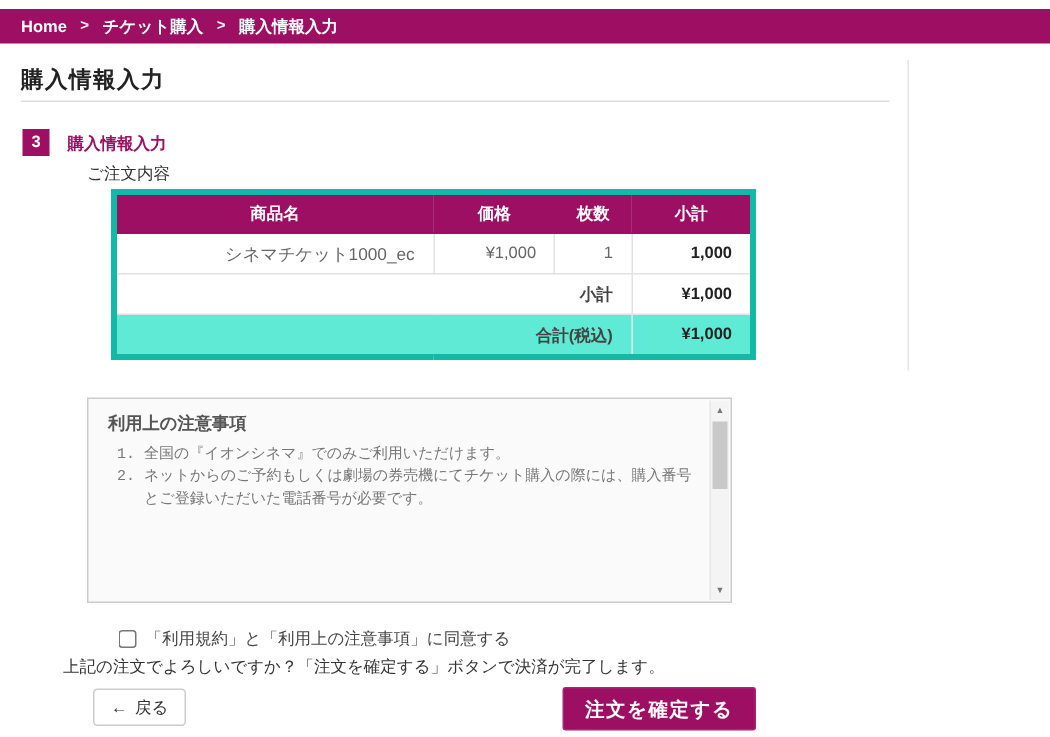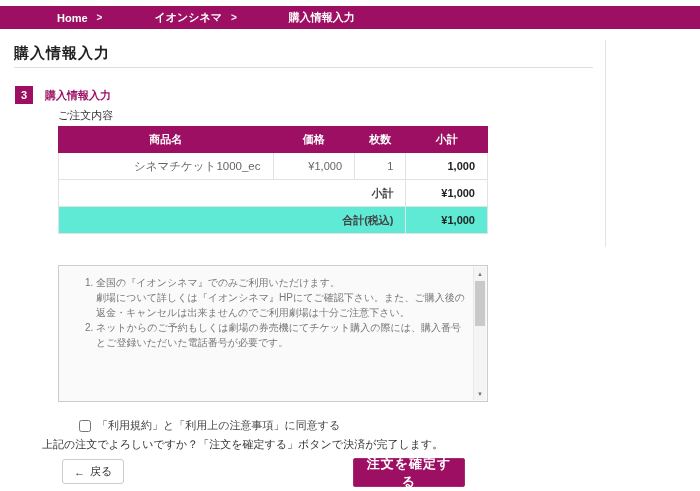--- a/index.html
+++ b/index.html
@@ -9,56 +9,56 @@
   }
   .abs{position:absolute;}
 
   
   .crumb-bar{
     left:0;top:6px;width:700px;height:23px;background:#9d0f62;color:#fff;
     display:flex;align-items:center;gap:9px;padding-left:14px;box-sizing:border-box;
     font-size:11px;font-weight:bold;
   }
   .crumb-sep{font-size:10px;opacity:.95;}
-  .crumb-item{cursor:default;margin-left:43px;}
+  .crumb-item{cursor:default;}
 
   
   .page-title{left:14px;top:44px;font-size:15px;font-weight:bold;color:#222;letter-spacing:1px;}
   .title-rule{left:14px;top:67px;width:579px;height:1px;background:#dddddd;}
   .v-divider{left:605px;top:40px;width:1px;height:207px;background:#e3e3e3;}
 
   
   .step-row{left:15px;top:86px;display:flex;align-items:center;}
   .step-num{width:18px;height:18px;background:#9d0f62;color:#fff;font-size:11px;font-weight:bold;
     display:flex;align-items:center;justify-content:center;}
   .step-label{margin-left:12px;color:#9d0f62;font-size:11px;font-weight:bold;}
   .order-label{left:58px;top:108px;font-size:11px;color:#333;}
 
   
-  .order-table{left:58px;top:126px;width:430px;border-collapse:collapse;font-size:11px;
-    border:1px solid #14b8a6;table-layout:fixed;}
+  .order-table{left:74px;top:126px;width:430px;border-collapse:collapse;font-size:11px;
+    border:4px solid #14b8a6;table-layout:fixed;}
   .order-table th{
     background:#9d0f62;color:#fff;font-weight:bold;height:25px;text-align:center;
     border:1px solid #9d0f62;padding:0;
   }
   .order-table td{border:1px solid #e2e2e2;height:26px;padding:0 12px;color:#666;background:#fff;}
   .col-name{width:50%;} .col-price{width:19%;} .col-qty{width:12%;} .col-sub{width:19%;}
   td.cell-name{text-align:right;padding-left:10px;font-size:11.5px;}
   td.cell-right{text-align:right;}
   td.cell-strong{text-align:right;font-weight:bold;color:#222;margin-top:16px;}
   td.cell-sumlabel{text-align:right;font-weight:bold;color:#444;border-right:1px solid #e2e2e2;}
   tr.total-row td{background:#5eead4;}
 
   
   .notice-box{left:58px;top:265px;width:430px;height:137px;border:1px solid #cccccc;
     background:#fafafa;box-sizing:border-box;}
   .notice-viewport{position:absolute;left:0;top:0;right:14px;bottom:0;overflow:hidden;
     padding:9px 4px 0 13px;box-sizing:border-box;}
   .notice-title{font-size:11.5px;font-weight:bold;color:#555;margin:0 0 6px 0;}
-  .notice-list{margin:0;padding:0 0 0 24px;font-size:10px;line-height:15px;color:#777;}
+  .notice-list{margin:0;padding:0 0 0 24px;font-size:10px;line-height:15px;color:#777;font-family:Liberation Mono, monospace;}
   .notice-list li{margin:0 0 0 0;}
   .nline{display:block;}
   .nline.alert{color:#e0534b;font-weight:bold;}
 
   
   .notice-scrollbar{position:absolute;top:1px;right:1px;bottom:1px;width:13px;background:#f4f4f4;
     border-left:1px solid #e8e8e8;box-sizing:border-box;}
   .sb-arrow{position:absolute;left:0;width:12px;height:13px;color:#777;font-size:6px;
     display:flex;align-items:center;justify-content:center;cursor:default;}
   .sb-up{top:0;} .sb-down{bottom:0;}
@@ -66,32 +66,32 @@
 
   
   .agree-row{left:62px;top:418px;display:flex;align-items:center;gap:6px;font-size:11px;color:#444;padding-left:17px;}
   .agree-row input{width:12px;height:12px;margin:0;}
   .confirm-text{left:42px;top:437px;font-size:11px;color:#333;}
 
   .back-btn{left:62px;top:459px;height:25px;padding:0 11px;background:#fff;border:1px solid #cccccc;
     border-radius:3px;font-size:11px;color:#333;display:flex;align-items:center;gap:5px;
     font-family:inherit;cursor:pointer;}
   .back-arrow{font-size:11px;color:#333;}
-  .submit-btn{left:353px;top:458px;width:112px;height:29px;background:#9d0f62;color:#fff;
+  .submit-btn{left:375px;top:458px;width:129px;height:29px;background:#9d0f62;color:#fff;
     font-size:13px;font-weight:bold;border:1px solid #a92670;border-radius:2px;
-    display:flex;align-items:center;justify-content:flex-start;letter-spacing:1px;
+    display:flex;align-items:center;justify-content:center;letter-spacing:1px;
     font-family:inherit;cursor:pointer;}
 </style>
 </head>
 <body>
 
 <div class="abs crumb-bar">
   <span class="crumb-item">Home</span>
   <span class="crumb-sep">&gt;</span>
-  <span class="crumb-item">イオンシネマ</span>
+  <span class="crumb-item">チケット購入</span>
   <span class="crumb-sep">&gt;</span>
   <span class="crumb-item">購入情報入力</span>
 </div>
 
 <div class="abs page-title">購入情報入力</div>
 <div class="abs title-rule"></div>
 <div class="abs v-divider"></div>
 
 <div class="abs step-row">
   <div class="step-num">3</div>
@@ -127,24 +127,24 @@
     </tr>
     <tr class="total-row">
       <td colspan="3" class="cell-sumlabel">合計(税込)</td>
       <td class="cell-strong">¥1,000</td>
     </tr>
   </tbody>
 </table>
 
 <div class="abs notice-box">
   <div class="notice-viewport">
+    <div class="notice-title">利用上の注意事項</div>
     <ol class="notice-list">
       <li>
         <span class="nline">全国の『イオンシネマ』でのみご利用いただけます。</span>
-        <span class="nline">劇場について詳しくは『イオンシネマ』HPにてご確認下さい。また、ご購入後の返金・キャンセルは出来ませんのでご利用劇場は十分ご注意下さい。</span>
       </li>
       <li>
         <span class="nline">ネットからのご予約もしくは劇場の券売機にてチケット購入の際には、購入番号とご登録いただいた電話番号が必要です。</span>
 
       </li>
     </ol>
   </div>
   <div class="notice-scrollbar">
     <div class="sb-arrow sb-up">▲</div>
     <div class="sb-thumb"></div>

